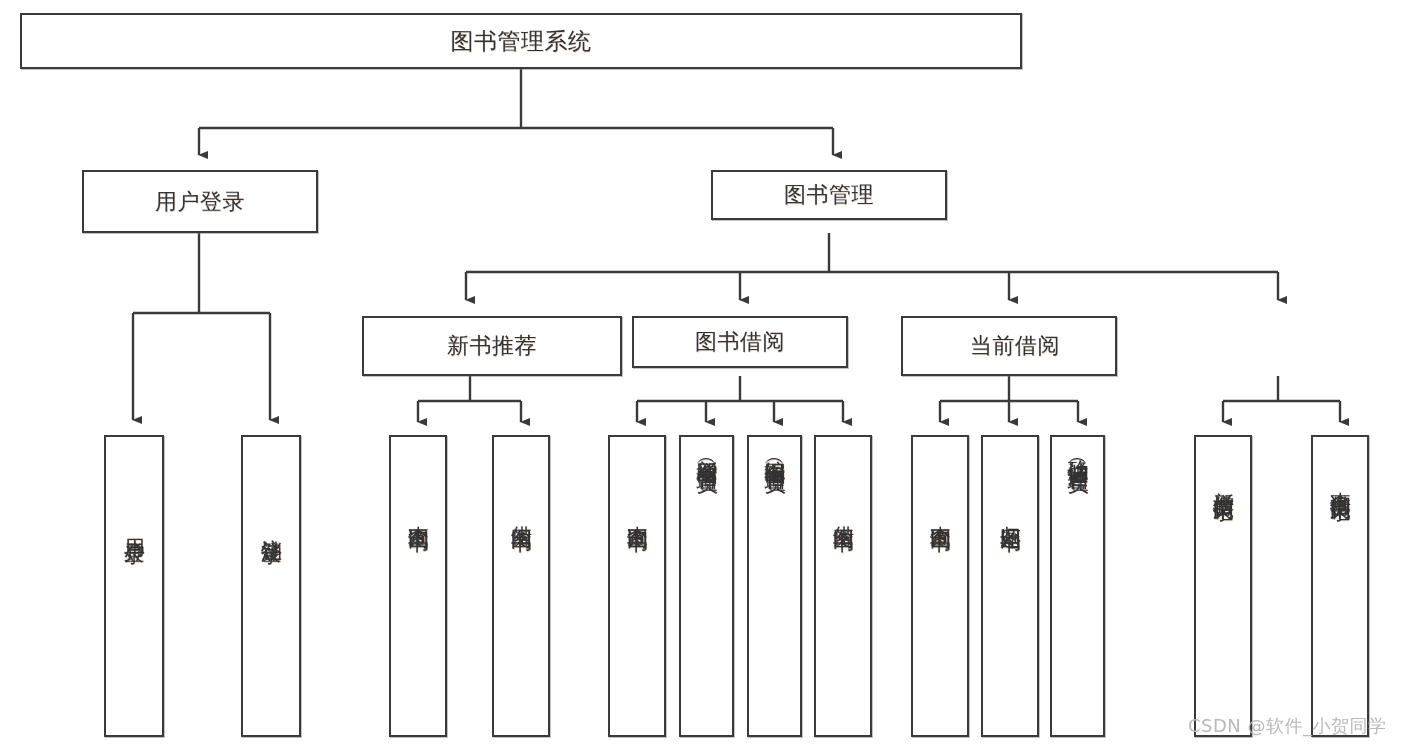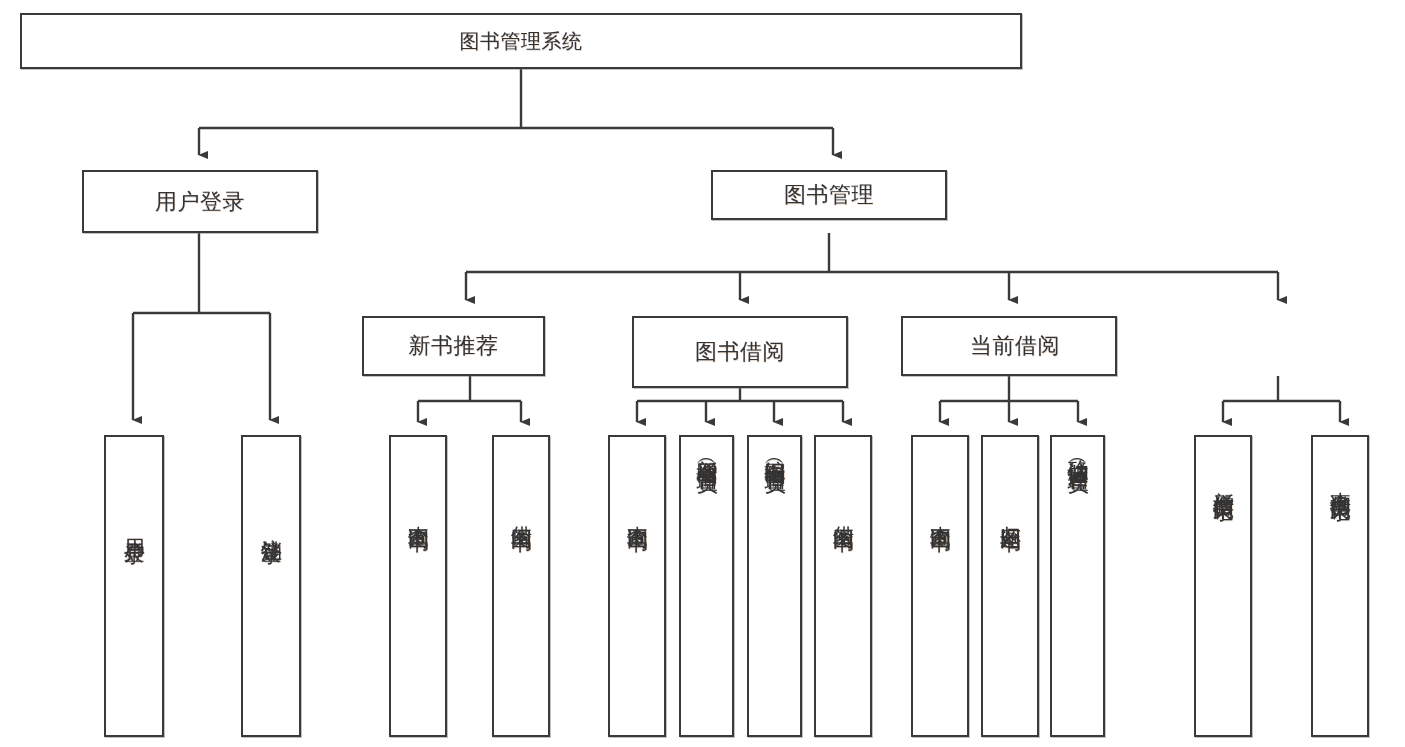--- a/index.html
+++ b/index.html
@@ -51,21 +51,21 @@
     padding-top: 0;
   }
   .node.vertical .node-label {
     writing-mode: vertical-rl;
     text-orientation: upright;
     font-size: 21px;
     line-height: 1.28;
     letter-spacing: 2px;
     margin: 0 auto;
   }
-  .node.root .node-label { font-size: 20px; }
+  .node.root .node-label { font-size: 23px; }
   .watermark {
     position: absolute;
     left: 1188px;
     top: 714px;
     font-size: 18px;
     color: #b9b9b9;
     white-space: nowrap;
     letter-spacing: 0.5px;
   }
 </style>
@@ -140,24 +140,24 @@
     <span class="node-label">图书管理系统</span>
   </div>
 
   <div class="node horizontal" style="left:82px; top:170px; width:236px; height:63px;">
     <span class="node-label">用户登录</span>
   </div>
   <div class="node horizontal" style="left:711px; top:170px; width:236px; height:50px;">
     <span class="node-label">图书管理</span>
   </div>
 
-  <div class="node horizontal" style="left:362px; top:316px; width:183px; height:60px;">
+  <div class="node horizontal" style="left:362px; top:316px; width:260px; height:60px;">
     <span class="node-label">新书推荐</span>
   </div>
-  <div class="node horizontal" style="left:632px; top:316px; width:216px; height:72px;">
+  <div class="node horizontal" style="left:632px; top:316px; width:216px; height:52px;">
     <span class="node-label">图书借阅</span>
   </div>
   <div class="node horizontal" style="left:901px; top:316px; width:216px; height:60px;padding-left:12px;">
     <span class="node-label">当前借阅</span>
   </div>
 
   <div class="node vertical" style="left:104px; top:435px; width:60px; height:302px; padding-top:85px;">
     <span class="node-label">用户登录</span>
   </div>
   <div class="node vertical" style="left:241px; top:435px; width:60px; height:302px; padding-top:85px;">
@@ -194,14 +194,15 @@
     <span class="node-label">确认归还（管理员）</span>
   </div>
 
   <div class="node vertical" style="left:1194px; top:435px; width:58px; height:302px; padding-top:38px;">
     <span class="node-label">新增借阅记录</span>
   </div>
   <div class="node vertical" style="left:1311px; top:435px; width:58px; height:302px; padding-top:38px;">
     <span class="node-label">查询借阅记录</span>
   </div>
 
+  <div class="watermark">CSDN @软件_小贺同学</div>
 
 </div>
 
 </body></html>

